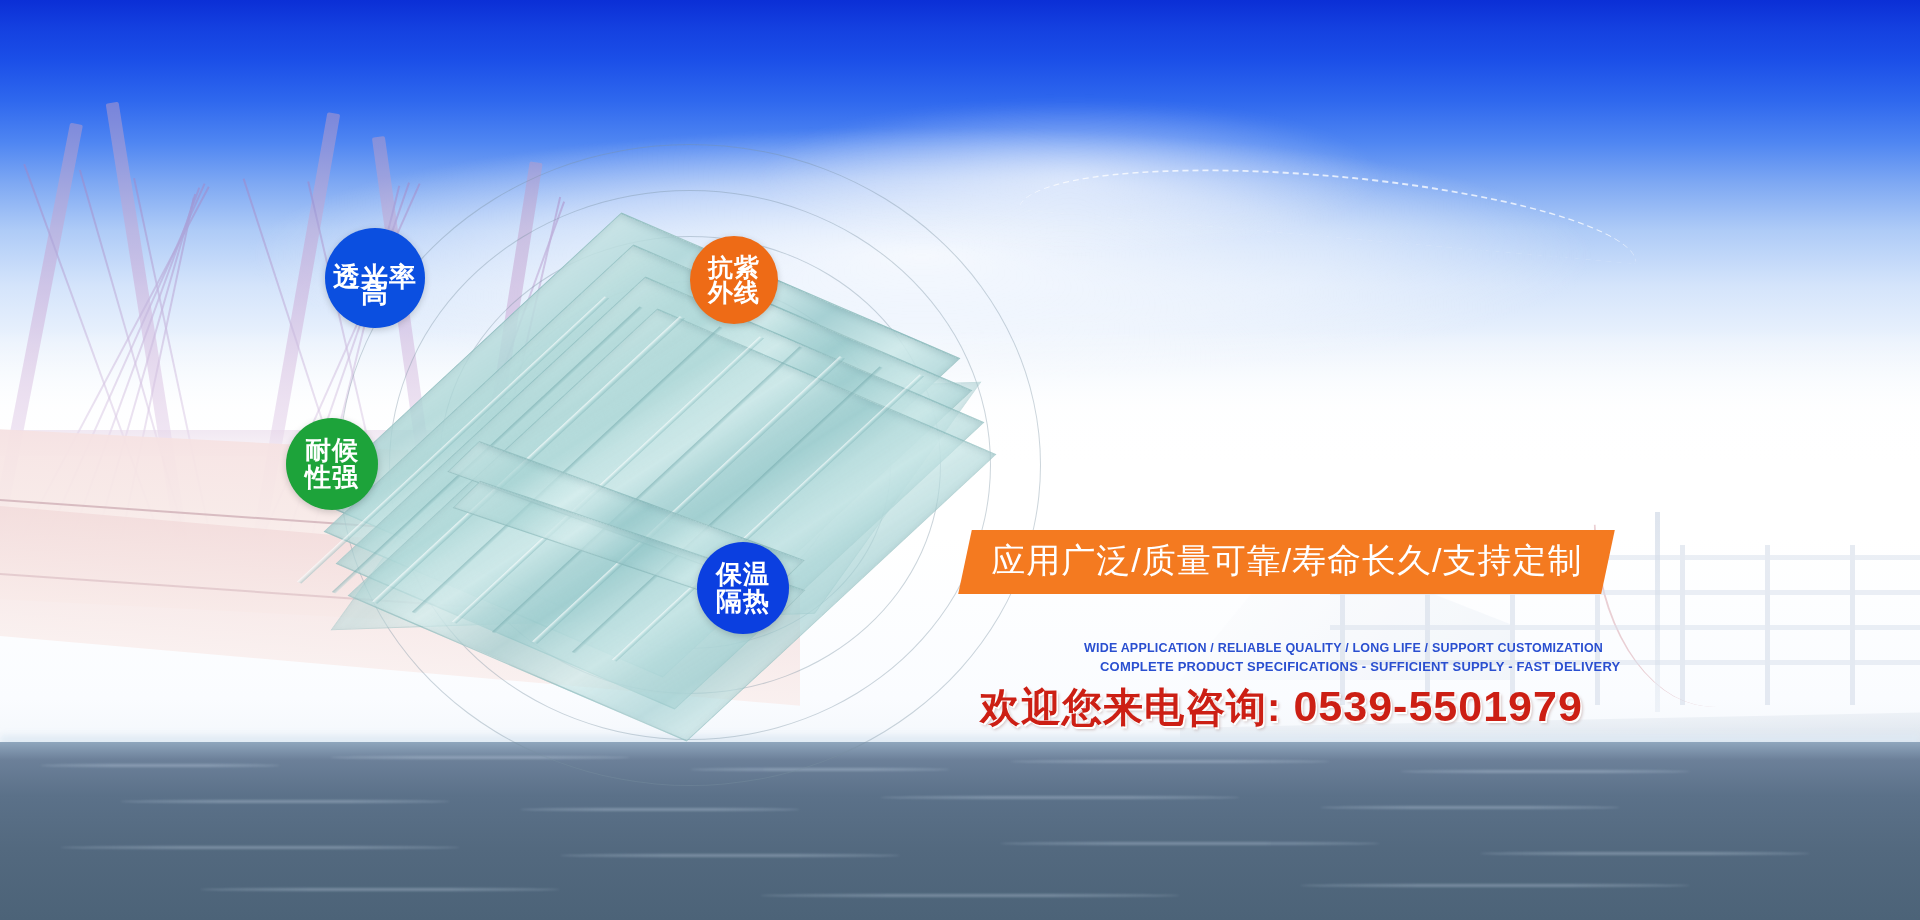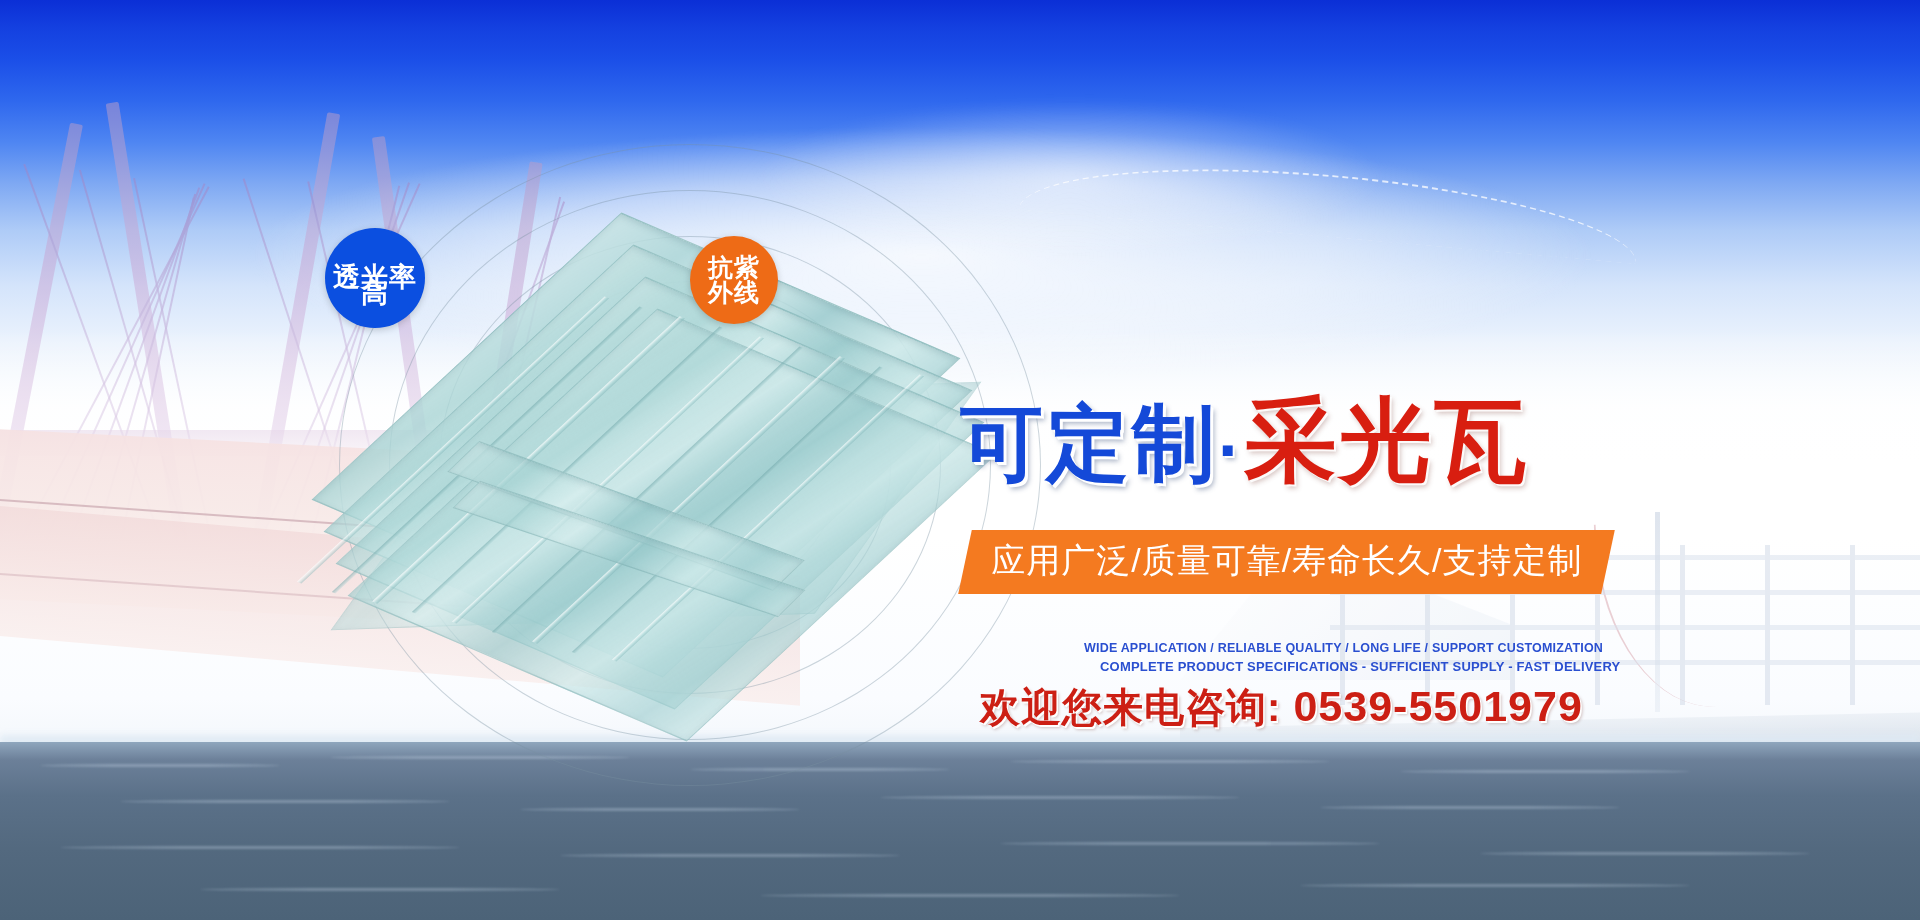--- a/index.html
+++ b/index.html
@@ -357,32 +357,41 @@
       <span>外线</span>
     </div>
   </div>
 
   <div class="badge" style="left:325px;top:228px;width:100px;height:100px;background:#0b4fe0;font-size:27px;">
     <div>
       <span>透光率</span>
     </div>
   </div>
 
-
+  <div class="badge" style="left:286px;top:418px;width:92px;height:92px;background:#1da33a;font-size:26px;">
+    <div>
+      <span>耐候</span>
+      <span>性强</span>
+    </div>
+  </div>
+
+  <div class="badge" style="left:697px;top:542px;width:92px;height:92px;background:#0b3fe0;font-size:26px;">
+    <div>
+      <span>保温</span>
+      <span>隔热</span>
+    </div>
+  </div>
 
   <div class="badge" style="left:325px;top:272px;width:100px;height:44px;background:transparent;box-shadow:none;font-size:27px;">
     <span>高</span>
   </div>
 
   <div class="copy">
 
 
-    <div class="headline">
-      <span class="blue">可定制</span><span class="dot">·</span><span class="red">采光瓦</span>
-    </div>
 
     <div class="orange-strip">
       <span class="txt">应用广泛/质量可靠/寿命长久/支持定制</span>
     </div>
 
 
     <div class="eng1">WIDE APPLICATION / RELIABLE QUALITY / LONG LIFE / SUPPORT CUSTOMIZATION</div>
     <div class="eng2">COMPLETE PRODUCT SPECIFICATIONS - SUFFICIENT SUPPLY - FAST DELIVERY</div>
 
     <div class="phone"><span>欢迎您来电咨询:</span> <span class="num">0539-5501979</span></div>

